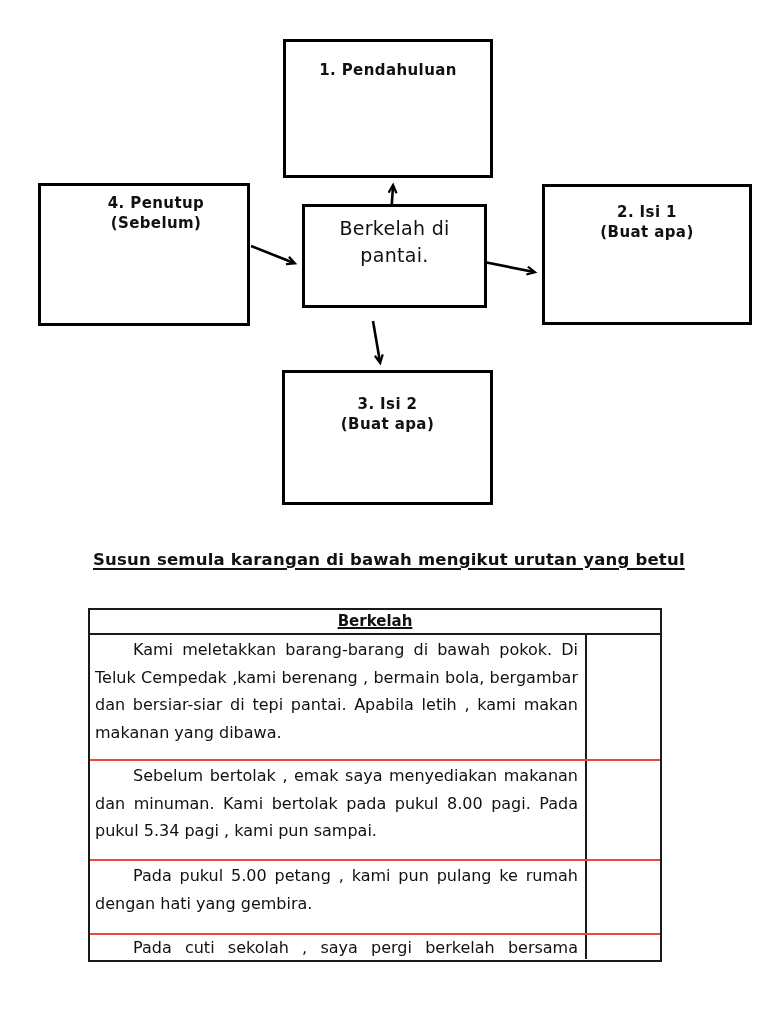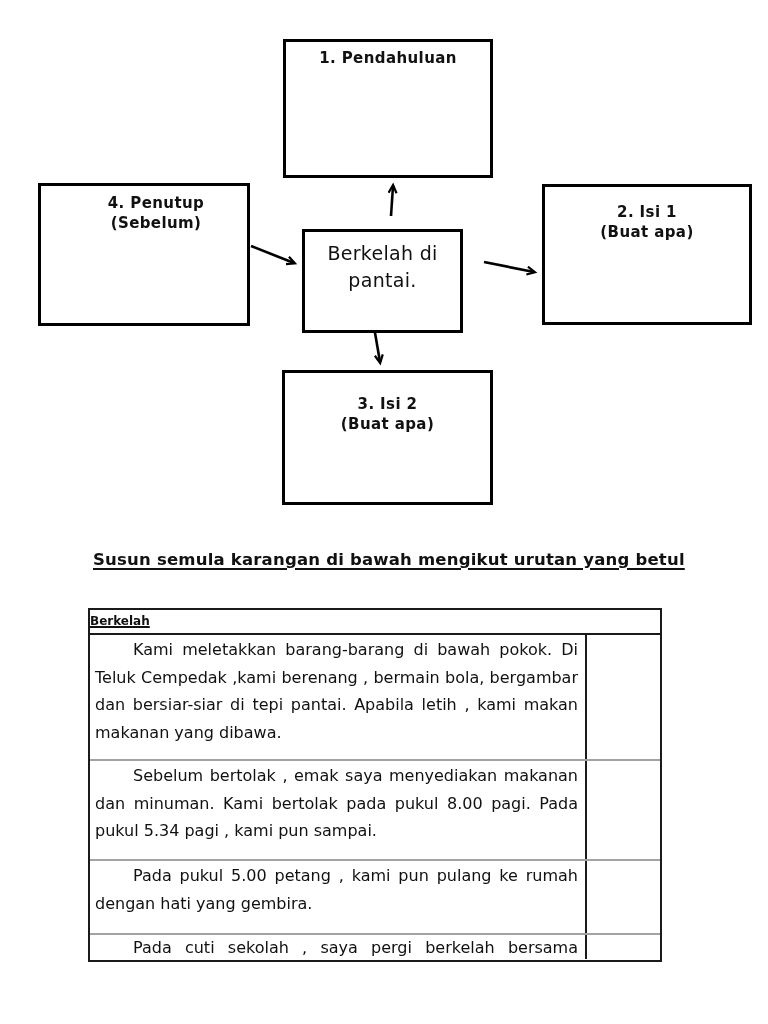--- a/index.html
+++ b/index.html
@@ -21,25 +21,25 @@
     text-align: center;
     box-sizing: border-box;
   }
   .dbox .l1, .dbox .l2 {
     display: block;
     font-size: 15px;
     font-weight: bold;
     letter-spacing: 0.4px;
     line-height: 1.32;
   }
-  .dbox-pendahuluan { left: 283px; top: 39px;  width: 210px; height: 139px; padding-top: 7px; }
+  .dbox-pendahuluan { left: 283px; top: 39px;  width: 210px; height: 139px; padding-top: 19px; }
   .dbox-penutup     { left: 38px;  top: 183px; width: 212px; height: 143px; padding-top: 8px; padding-left: 24px; }
   .dbox-isi1        { left: 542px; top: 184px; width: 210px; height: 141px; padding-top: 16px; }
   .dbox-isi2        { left: 282px; top: 370px; width: 211px; height: 135px; padding-top: 22px; }
-  .dbox-center      { left: 302px; top: 229px; width: 161px; height: 104px; padding-top: 8px; }
+  .dbox-center      { left: 302px; top: 204px; width: 185px; height: 104px; padding-top: 8px; }
   .dbox-center .ctr {
     font-size: 19px;
     font-weight: normal;
     letter-spacing: 0.3px;
     line-height: 1.4;
     display: block;
     padding: 0 18px;
   }
   svg.arrows { position: absolute; left: 0; top: 0; width: 768px; height: 540px; pointer-events: none; }
 
@@ -61,28 +61,28 @@
   .wtable {
     position: absolute;
     left: 88px; top: 608px; width: 574px;
     border: 2px solid #1a1a1a;
     box-sizing: border-box;
     background: #ffffff;
   }
   .wt-header {
     height: 23px;
     border-bottom: 2px solid #1a1a1a;
-    text-align: left;
-    font-size: 12px;
+    text-align: center;
+    font-size: 15px;
     font-weight: bold;
     text-decoration: underline;
     text-decoration-thickness: 2px;
     line-height: 22px;
   }
-  .wt-row { display: flex; border-bottom: 2px solid #a3a3a3; }
+  .wt-row { display: flex; border-bottom: 2px solid #ef4444; }
   .wt-row:last-child { border-bottom: none; flex-direction: column; }
   .wt-text {
     width: 497px;
     box-sizing: border-box;
     border-right: 2px solid #1a1a1a;
     padding: 1px 7px 0 5px;
     font-size: 16px;
     line-height: 27.5px;
     text-align: justify;
     text-indent: 38px;

